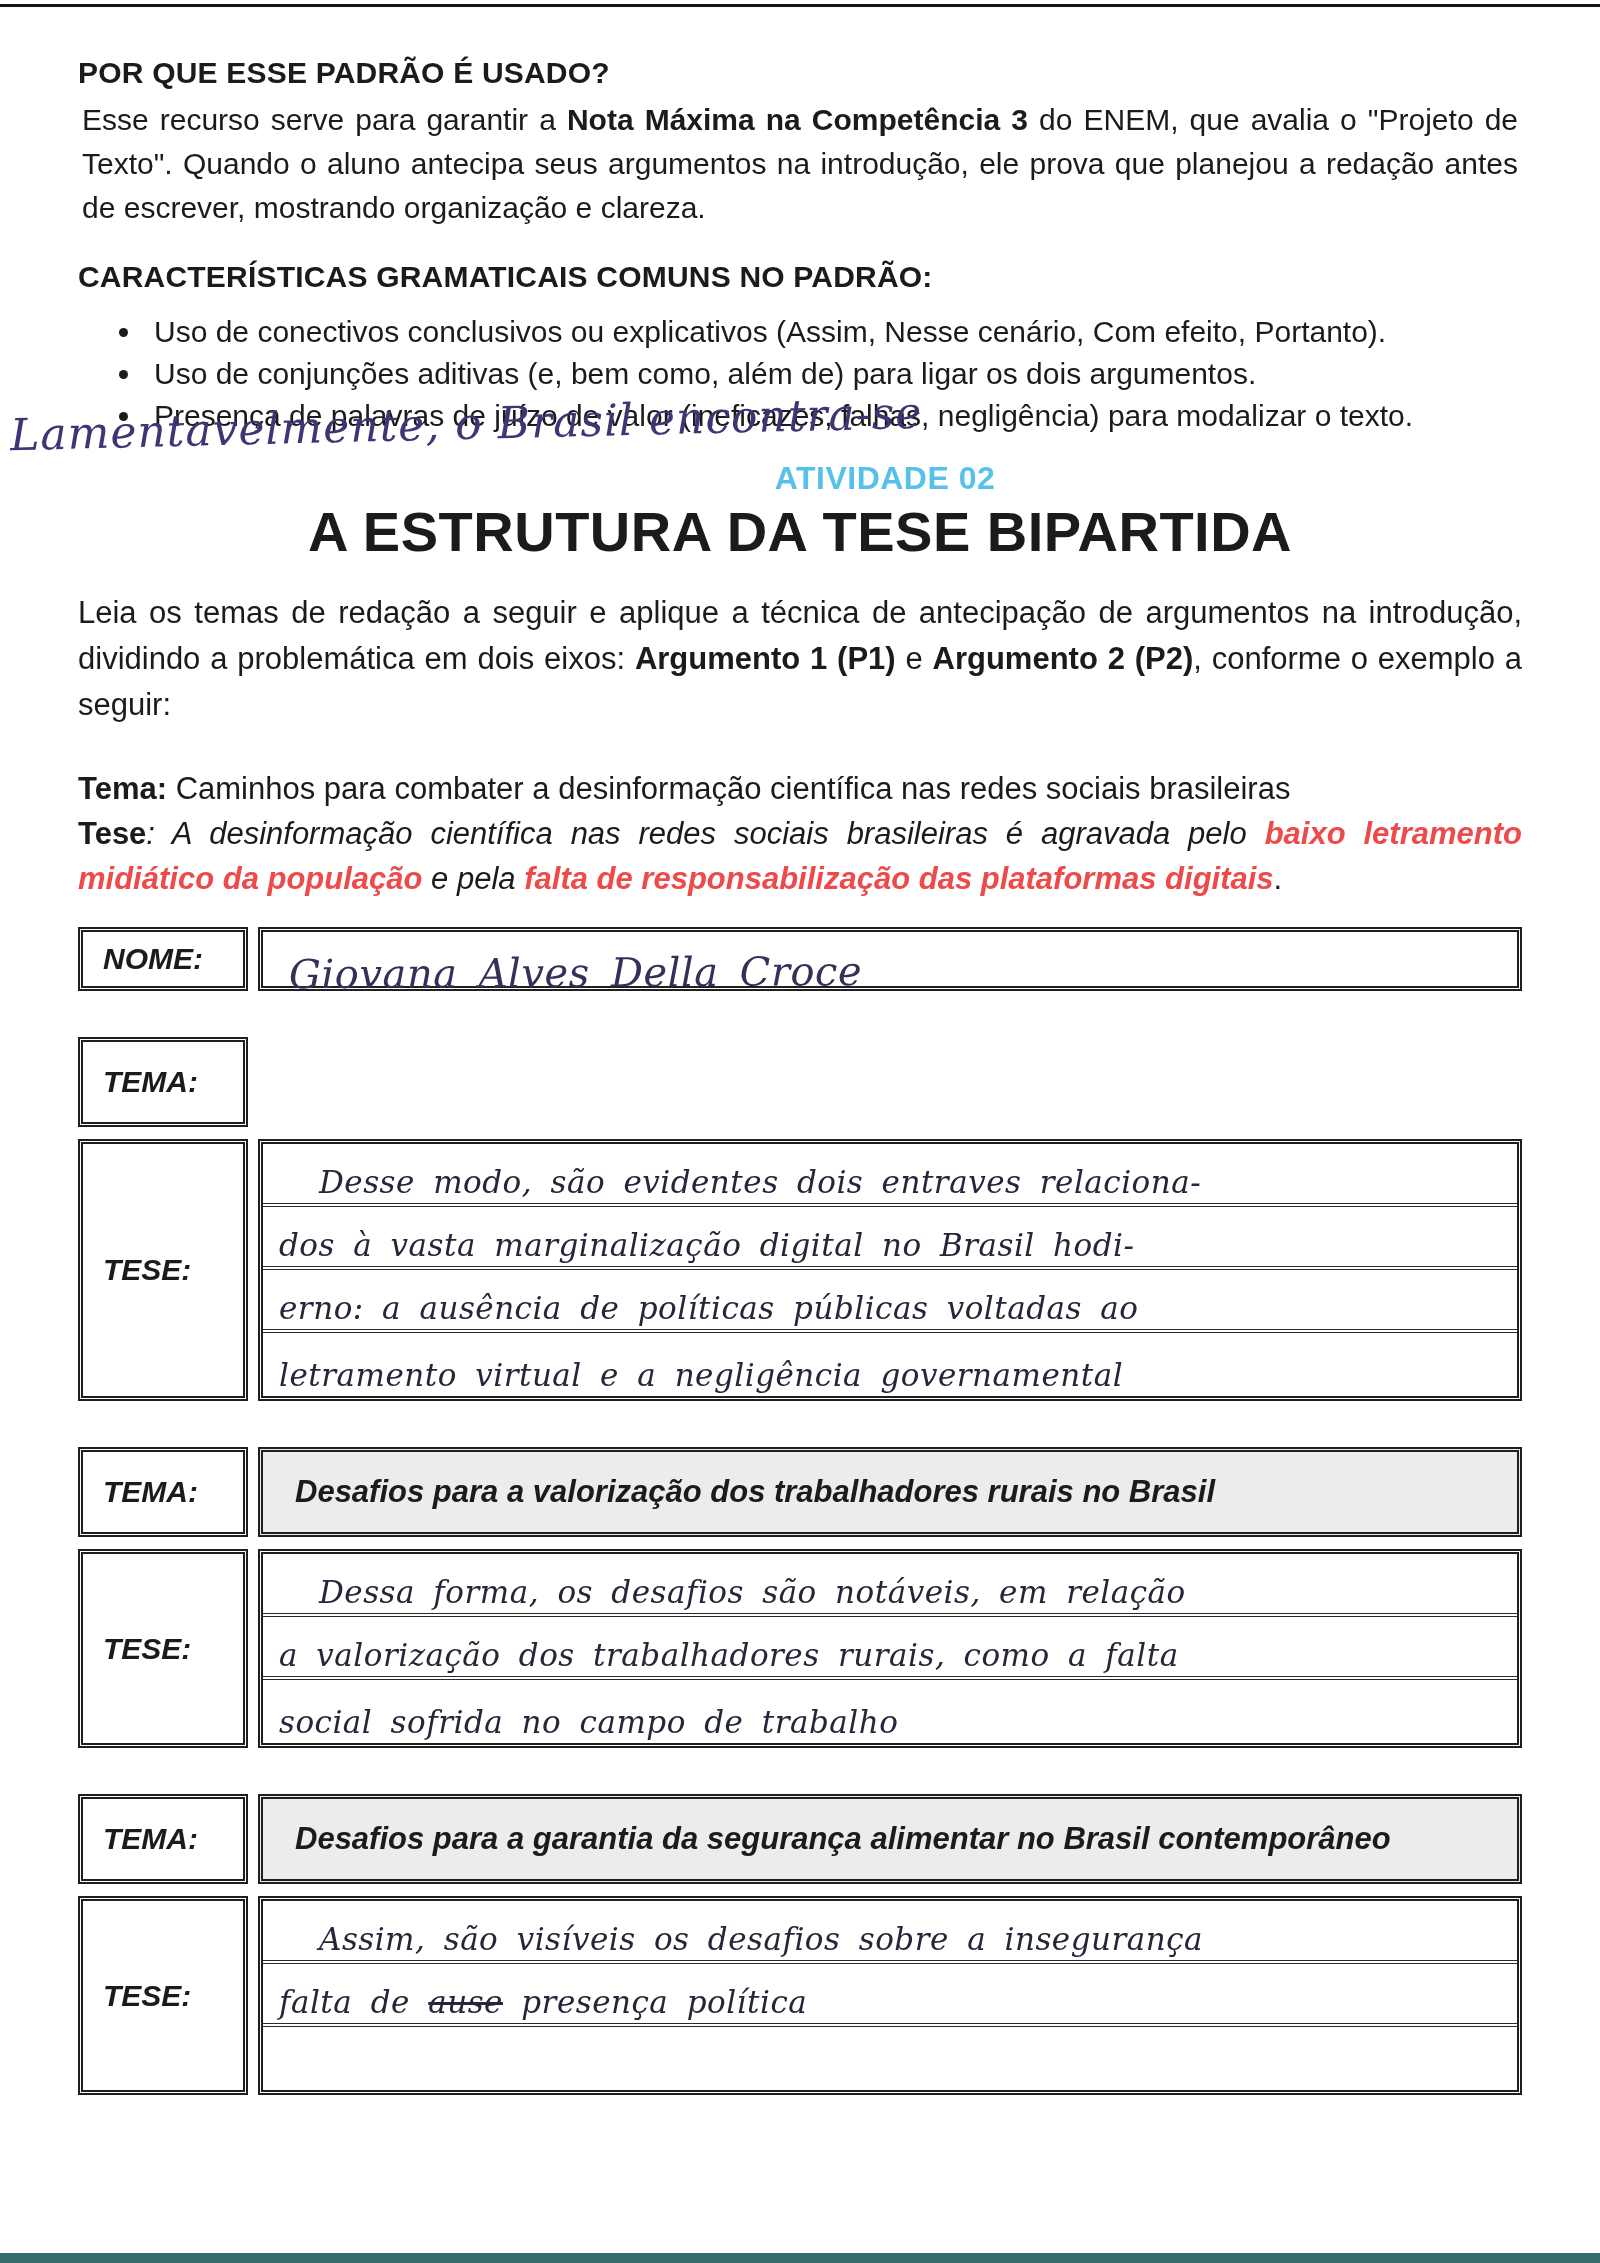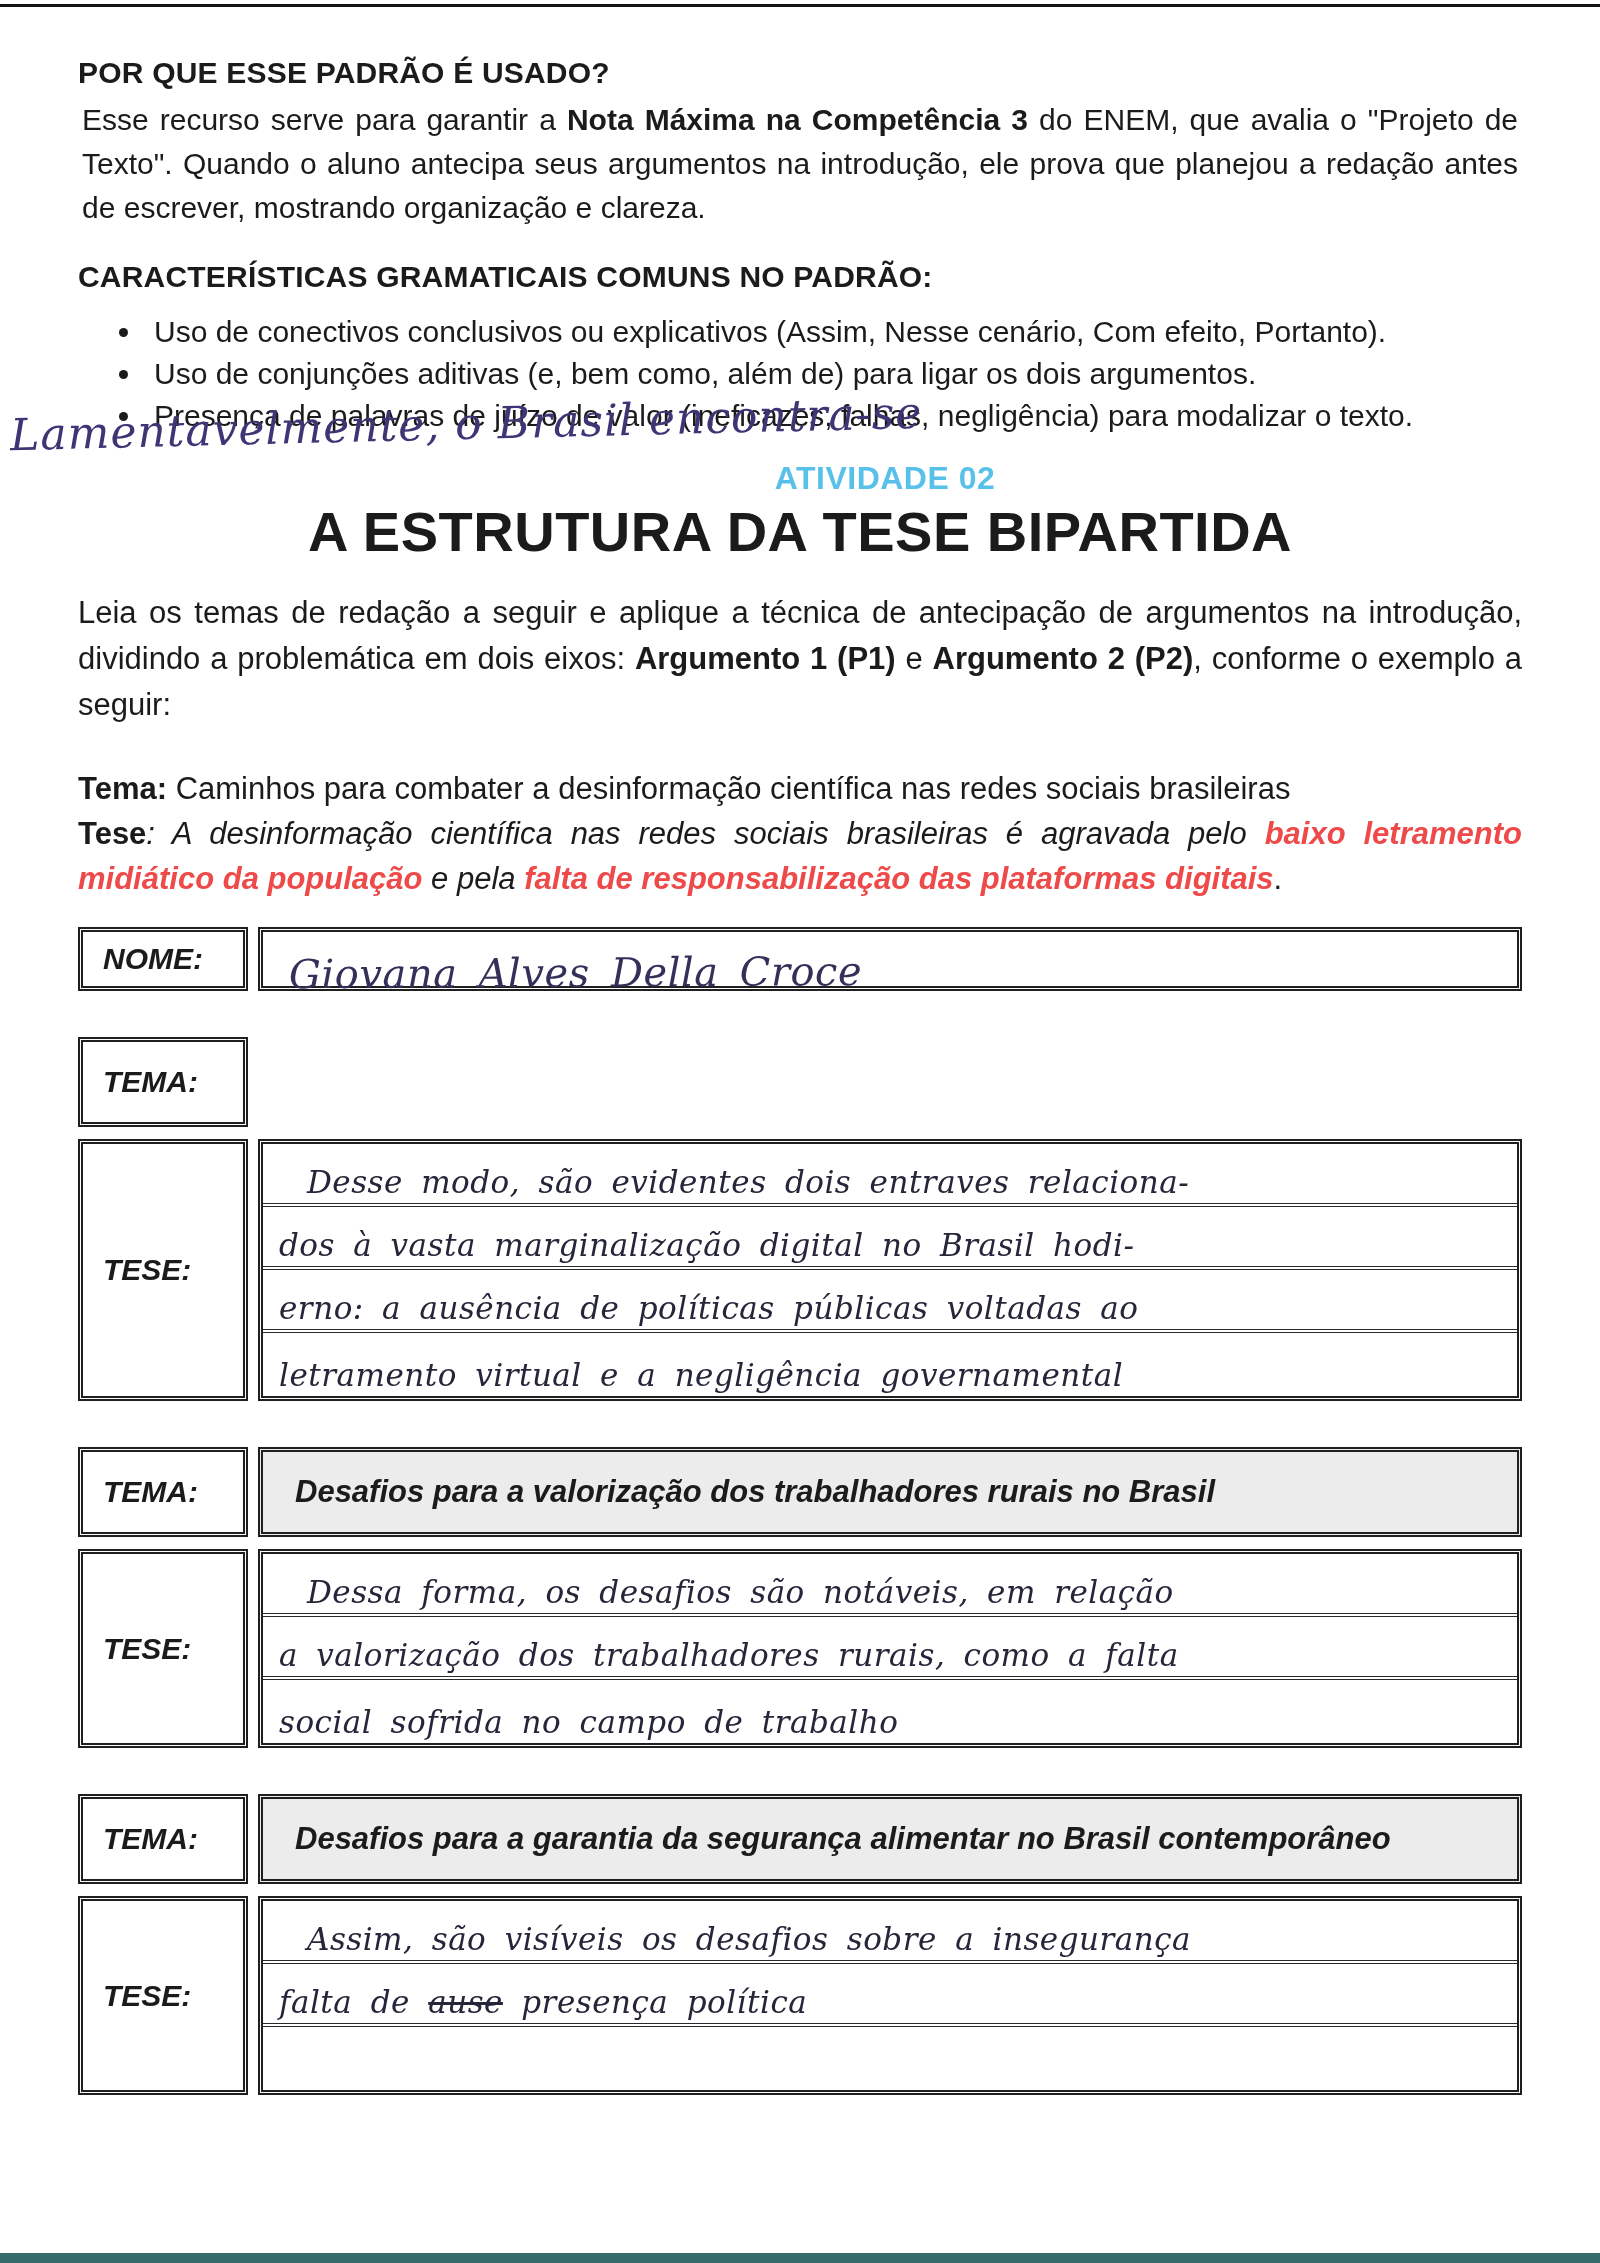--- a/index.html
+++ b/index.html
@@ -63,21 +63,21 @@
 
   .tema-table { margin-top:46px; }
   .tema-table .cell { height:90px; }
   .tema-table .content-cell { background:#ececec; display:flex; align-items:center; padding-left:32px; }
   .tema-text { font-weight:800; font-style:italic; font-size:31px; }
 
   .tese-table { margin-top:12px; }
   .tese-row { height:63px; position:relative; border-bottom:4px double #2a2a2a; }
   .tese-row.last { border-bottom:none; }
   .tese-row .hw { position:absolute; bottom:3px; left:16px; font-size:31px; }
-  .tese-row .hw.indent { left:44px; }
+  .tese-row .hw.indent { left:56px; }
   .strike { text-decoration:line-through; text-decoration-thickness:3px; }
 </style>
 </head>
 <body>
 
 <div class="top-scan-line"></div>
 
 <div class="page">
 
   <h2 class="section-heading">POR QUE ESSE PADRÃO É USADO?</h2>

